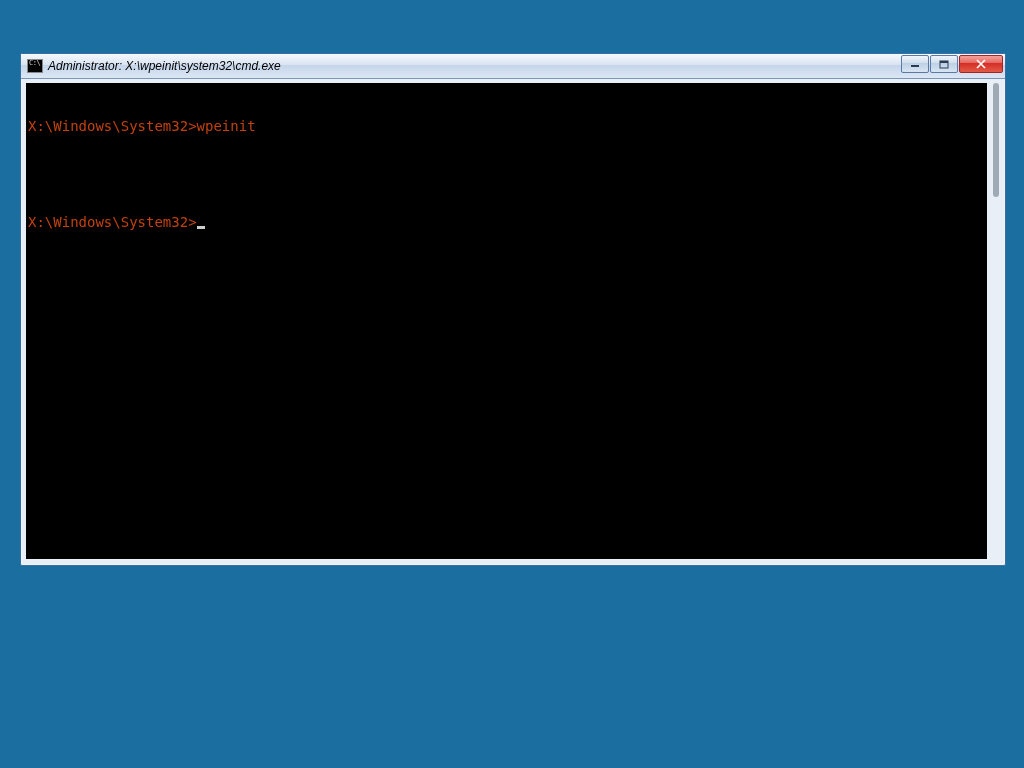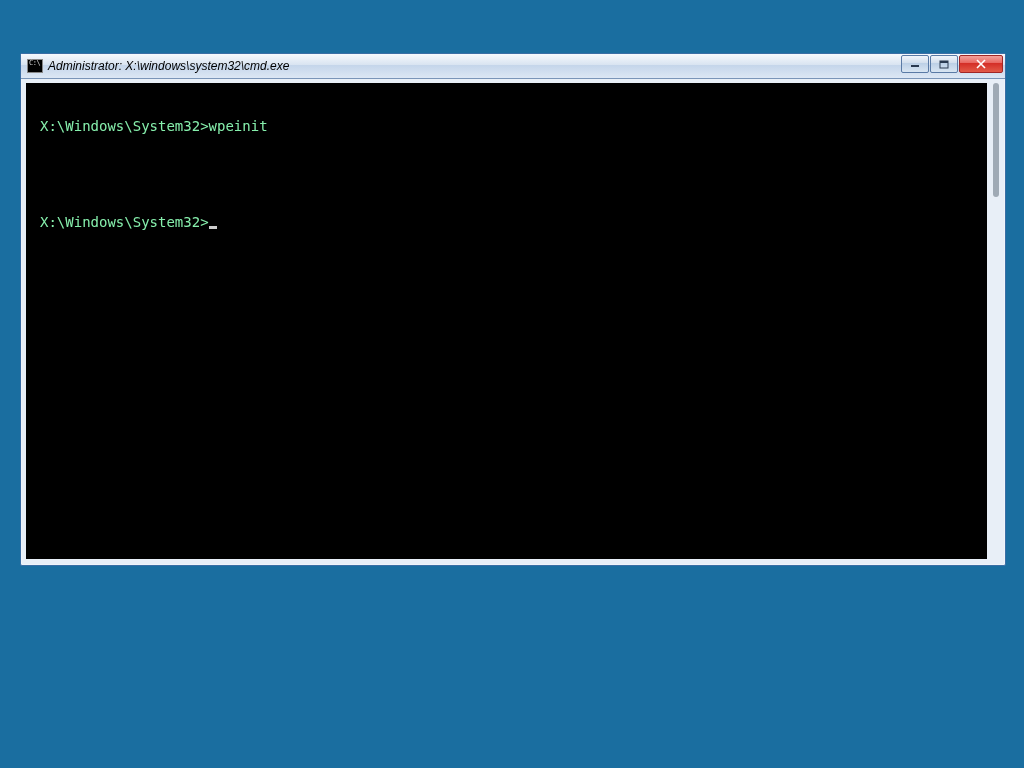--- a/index.html
+++ b/index.html
@@ -106,22 +106,22 @@
     top: 29px;
     width: 6px;
     height: 114px;
     background: #9faab5;
     border-radius: 3px;
   }
   .terminal-content {
     font-family: "Consolas", "Lucida Console", monospace;
     font-size: 14px;
     line-height: 16px;
-    color: #86efac;
-    padding: 3px 14px;
+    color: #c2410c;
+    padding: 3px 2px;
     white-space: pre;
   }
   .line {
     display: block;
     min-height: 16px;
   }
   .prompt-line {
     display: flex;
   }
   .cursor {
@@ -131,21 +131,21 @@
     background: #cccccc;
     margin-top: 12px;
   }
 </style>
 </head>
 <body>
 
 <div class="window">
   <div class="titlebar">
     <div class="titlebar-icon"></div>
-    <span class="titlebar-text">Administrator: X:\windows\system32\cmd.exe</span>
+    <span class="titlebar-text">Administrator: X:\wpeinit\system32\cmd.exe</span>
     <div class="window-controls">
       <div class="win-btn min">
         <svg width="10" height="9">
           <rect x="1" y="5" width="8" height="2" fill="#2a3a50"></rect>
         </svg>
       </div>
       <div class="win-btn max">
         <svg width="10" height="9">
           <rect x="1" y="1" width="8" height="7" fill="none" stroke="#2a3a50" stroke-width="1"></rect>
           <rect x="1" y="1" width="8" height="2" fill="#2a3a50"></rect>

